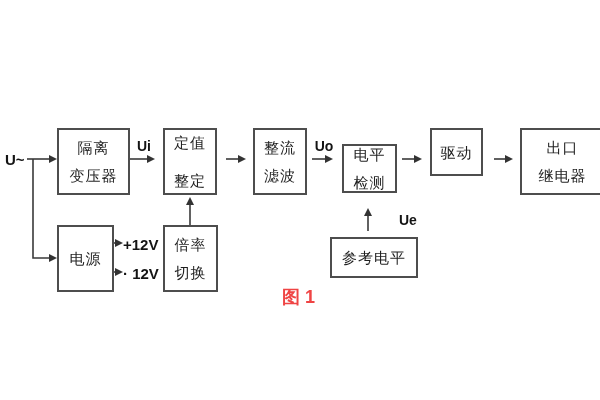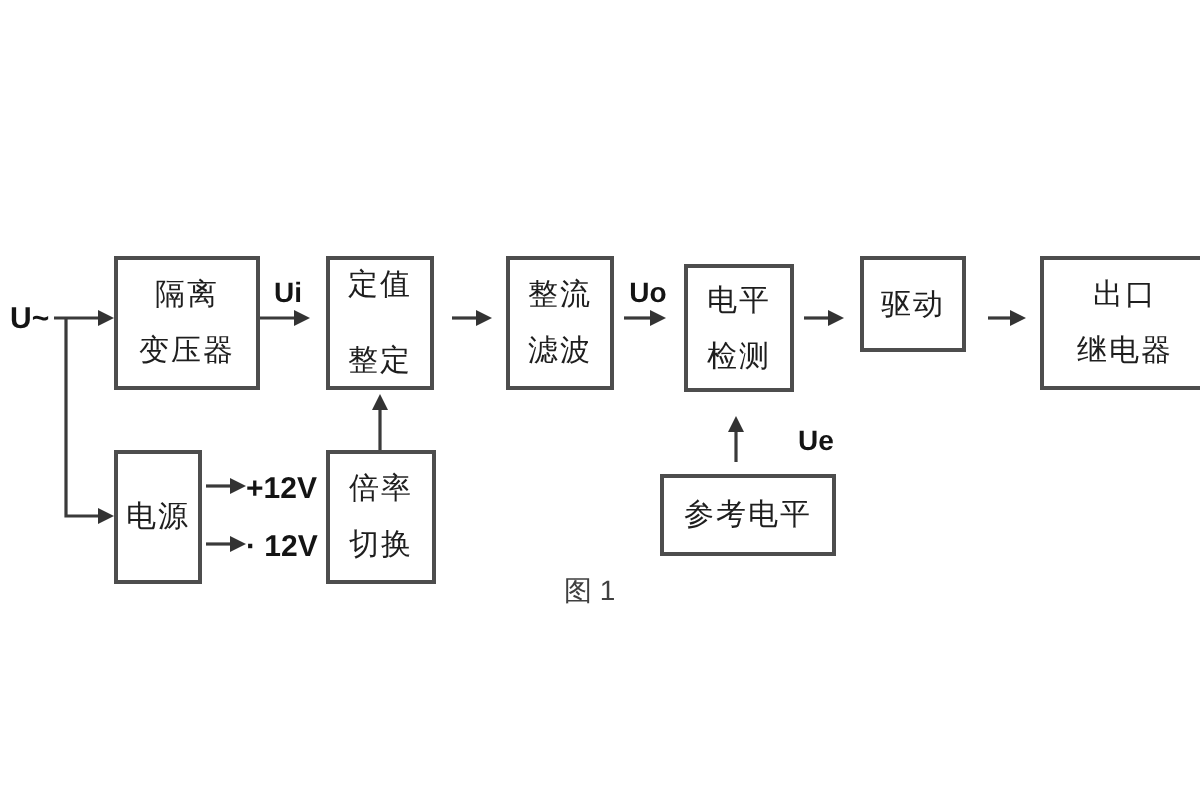--- a/index.html
+++ b/index.html
@@ -13,21 +13,21 @@
     display:flex;flex-direction:column;align-items:center;justify-content:center;
     gap:13px;font-size:15px;line-height:1;letter-spacing:1px;
   }
   .box span{white-space:nowrap;}
   .lbl{
     position:absolute;font-size:14px;font-weight:600;color:#141414;
     line-height:1;white-space:nowrap;
   }
   .sig{text-align:center;}
   .caption{
-    position:absolute;font-size:14px;font-weight:400;color:#404040;line-height:1;
+    position:absolute;font-size:18px;font-weight:700;color:#ef4444;line-height:1;
   }
 </style>
 </head>
 <body>
 
 <div class="canvas">
 
   <svg class="wires" viewBox="0 0 600 400" xmlns="http://www.w3.org/2000/svg">
     <defs>
       <marker id="ah" viewBox="0 0 8 8" refX="1" refY="4" markerWidth="8" markerHeight="8" orient="auto" markerUnits="userSpaceOnUse">
@@ -57,35 +57,35 @@
   <div class="box" style="left:163px;top:128px;width:54px;height:67px;gap:23px;">
     <span>定值</span>
     <span>整定</span>
   </div>
 
   <div class="box" style="left:253px;top:128px;width:54px;height:67px;">
     <span>整流</span>
     <span>滤波</span>
   </div>
 
-  <div class="box" style="left:342px;top:132px;width:55px;height:64px;">
+  <div class="box" style="left:342px;top:144px;width:55px;height:49px;">
     <span>电平</span>
     <span>检测</span>
   </div>
 
   <div class="box" style="left:430px;top:128px;width:53px;height:48px;">
     <span>驱动</span>
   </div>
 
   <div class="box" style="left:520px;top:128px;width:85px;height:67px;">
     <span>出口</span>
     <span>继电器</span>
   </div>
 
-  <div class="box" style="left:57px;top:225px;width:44px;height:67px;">
+  <div class="box" style="left:57px;top:225px;width:57px;height:67px;">
     <span>电源</span>
   </div>
 
   <div class="box" style="left:163px;top:225px;width:55px;height:67px;">
     <span>倍率</span>
     <span>切换</span>
   </div>
 
   <div class="box" style="left:330px;top:237px;width:88px;height:41px;">
     <span>参考电平</span>

